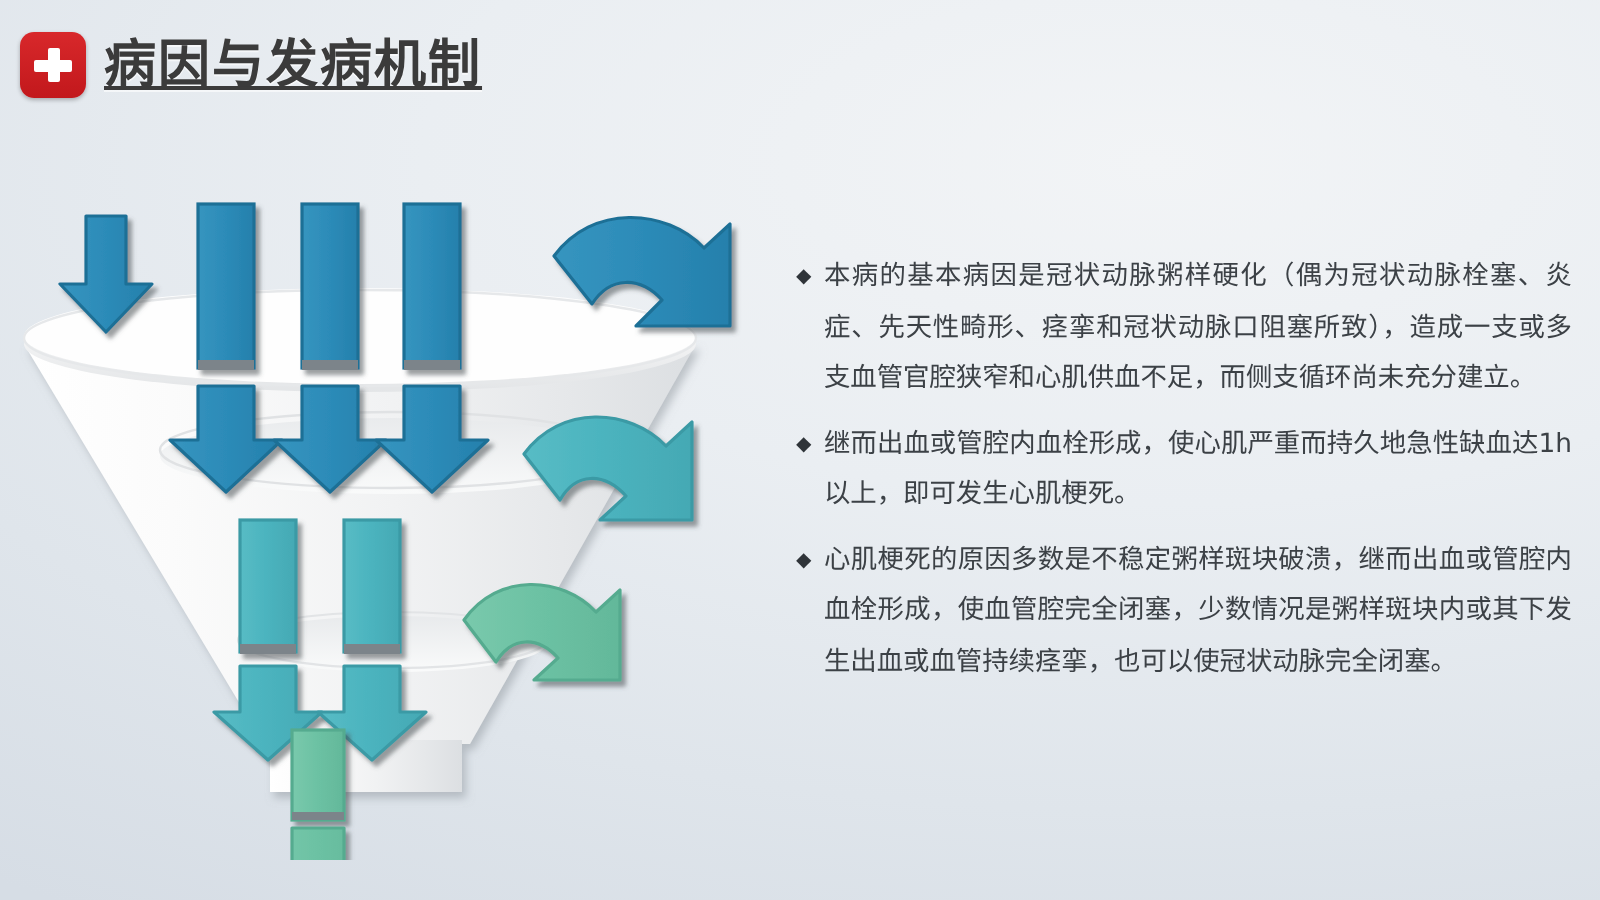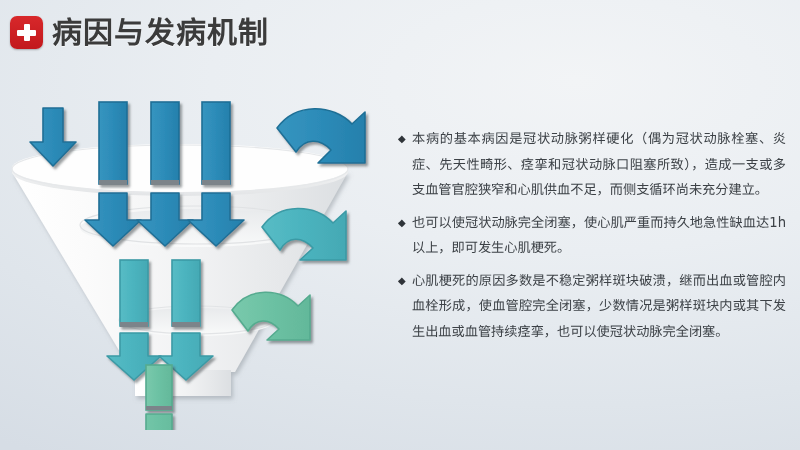--- a/index.html
+++ b/index.html
@@ -58,27 +58,28 @@
     transform: translateX(-50%);
   }
   .med-icon::after {
     top: 50%;
     left: 7px;
     width: 19px;
     height: 6px;
     transform: translateY(-50%);
   }
   #title-text {
-    font-size: 30px;
+    font-size: 26px;
     font-weight: bold;
     color: #3b3b3b;
     letter-spacing: 1px;
     line-height: 1;
     white-space: nowrap;
     text-shadow: 0 1px 0 rgba(255,255,255,0.6);
+    text-decoration: underline;
   }
 
   
   #funnel-wrap {
     position: absolute;
     left: 0px;
     top: 80px;
     width: 400px;
     height: 350px;
   }
@@ -275,21 +276,21 @@
     </svg>
   </div>
 
   <div id="content">
     <div class="para">
       <span class="bullet">◆</span>
       <span>本病的基本病因是冠状动脉粥样硬化（偶为冠状动脉栓塞、炎症、先天性畸形、痉挛和冠状动脉口阻塞所致），造成一支或多支血管官腔狭窄和心肌供血不足，而侧支循环尚未充分建立。</span>
     </div>
     <div class="para">
       <span class="bullet">◆</span>
-      <span>也可以使冠状动脉完全闭塞，使心肌严重而持久地急性缺血达1h以上，即可发生心肌梗死。</span>
+      <span>继而出血或管腔内血栓形成，使心肌严重而持久地急性缺血达1h以上，即可发生心肌梗死。</span>
     </div>
     <div class="para">
       <span class="bullet">◆</span>
       <span>心肌梗死的原因多数是不稳定粥样斑块破溃，继而出血或管腔内血栓形成，使血管腔完全闭塞，少数情况是粥样斑块内或其下发生出血或血管持续痉挛，也可以使冠状动脉完全闭塞。</span>
     </div>
   </div>
 
 </div>
 
 </body></html>

